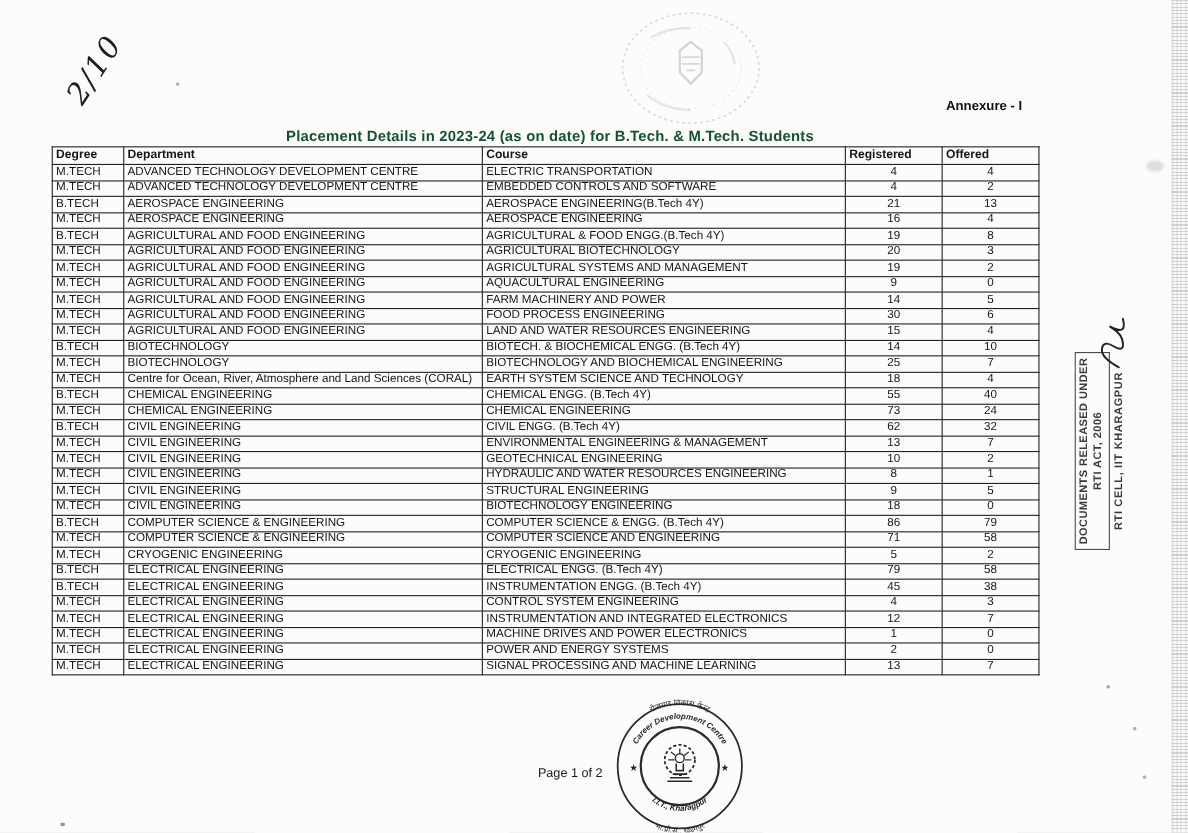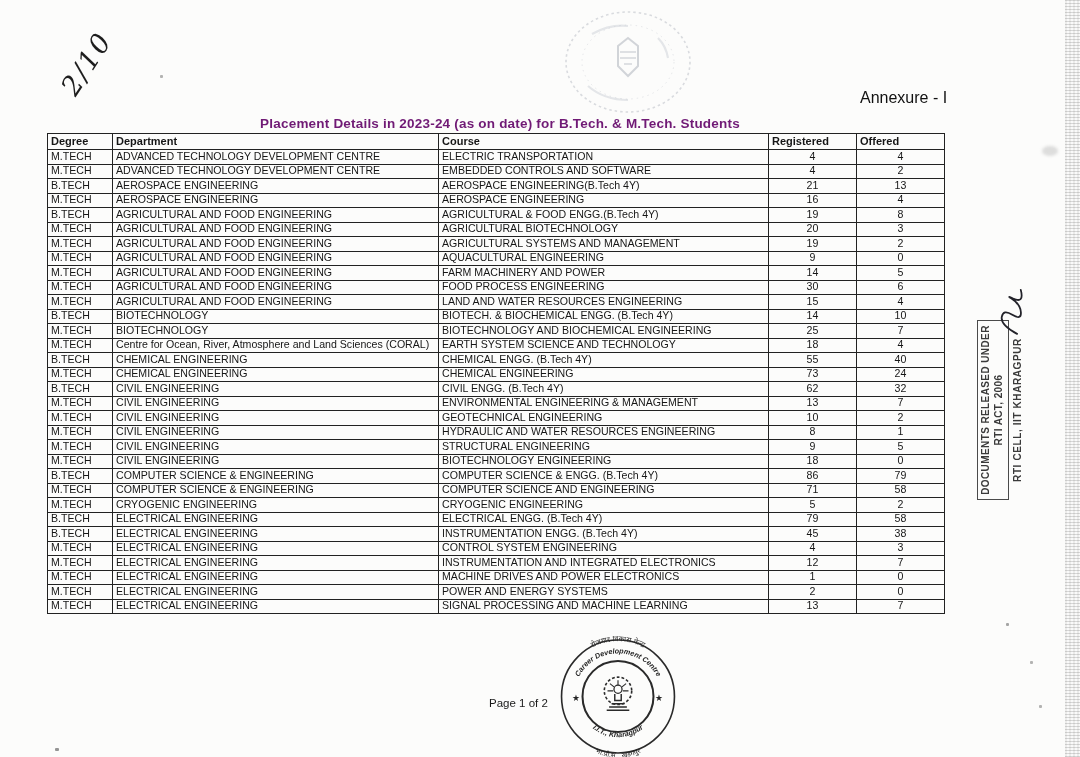--- a/index.html
+++ b/index.html
@@ -26,25 +26,25 @@
     font-family:"DejaVu Serif",serif;font-style:italic;
     font-size:27px;color:#1d1d1d;transform:rotate(-57deg);
     letter-spacing:2px;
   }
 
   
   #top-stamp{position:absolute;left:558px;top:8px;opacity:.5;}
 
   #annexure{
     position:absolute;left:860px;top:89px;
-    font-weight:normal;font-size:16px;color:#111;
+    font-weight:bold;font-size:12px;color:#111;
   }
   #doc-title{
     position:absolute;left:0;top:116px;width:1000px;text-align:center;
-    font-weight:bold;font-size:13.5px;color:#701a75;letter-spacing:.2px;
+    font-weight:bold;font-size:13.5px;color:#14532d;letter-spacing:.2px;
   }
 
   
   #placement-table{
     position:absolute;left:47px;top:133px;
     border-collapse:collapse;table-layout:fixed;width:897px;
     font-size:10.6px;line-height:1.12;padding-left:48px;
   }
   #placement-table th,#placement-table td{
     border:1px solid #222;padding:0 3px;height:13.5px;

